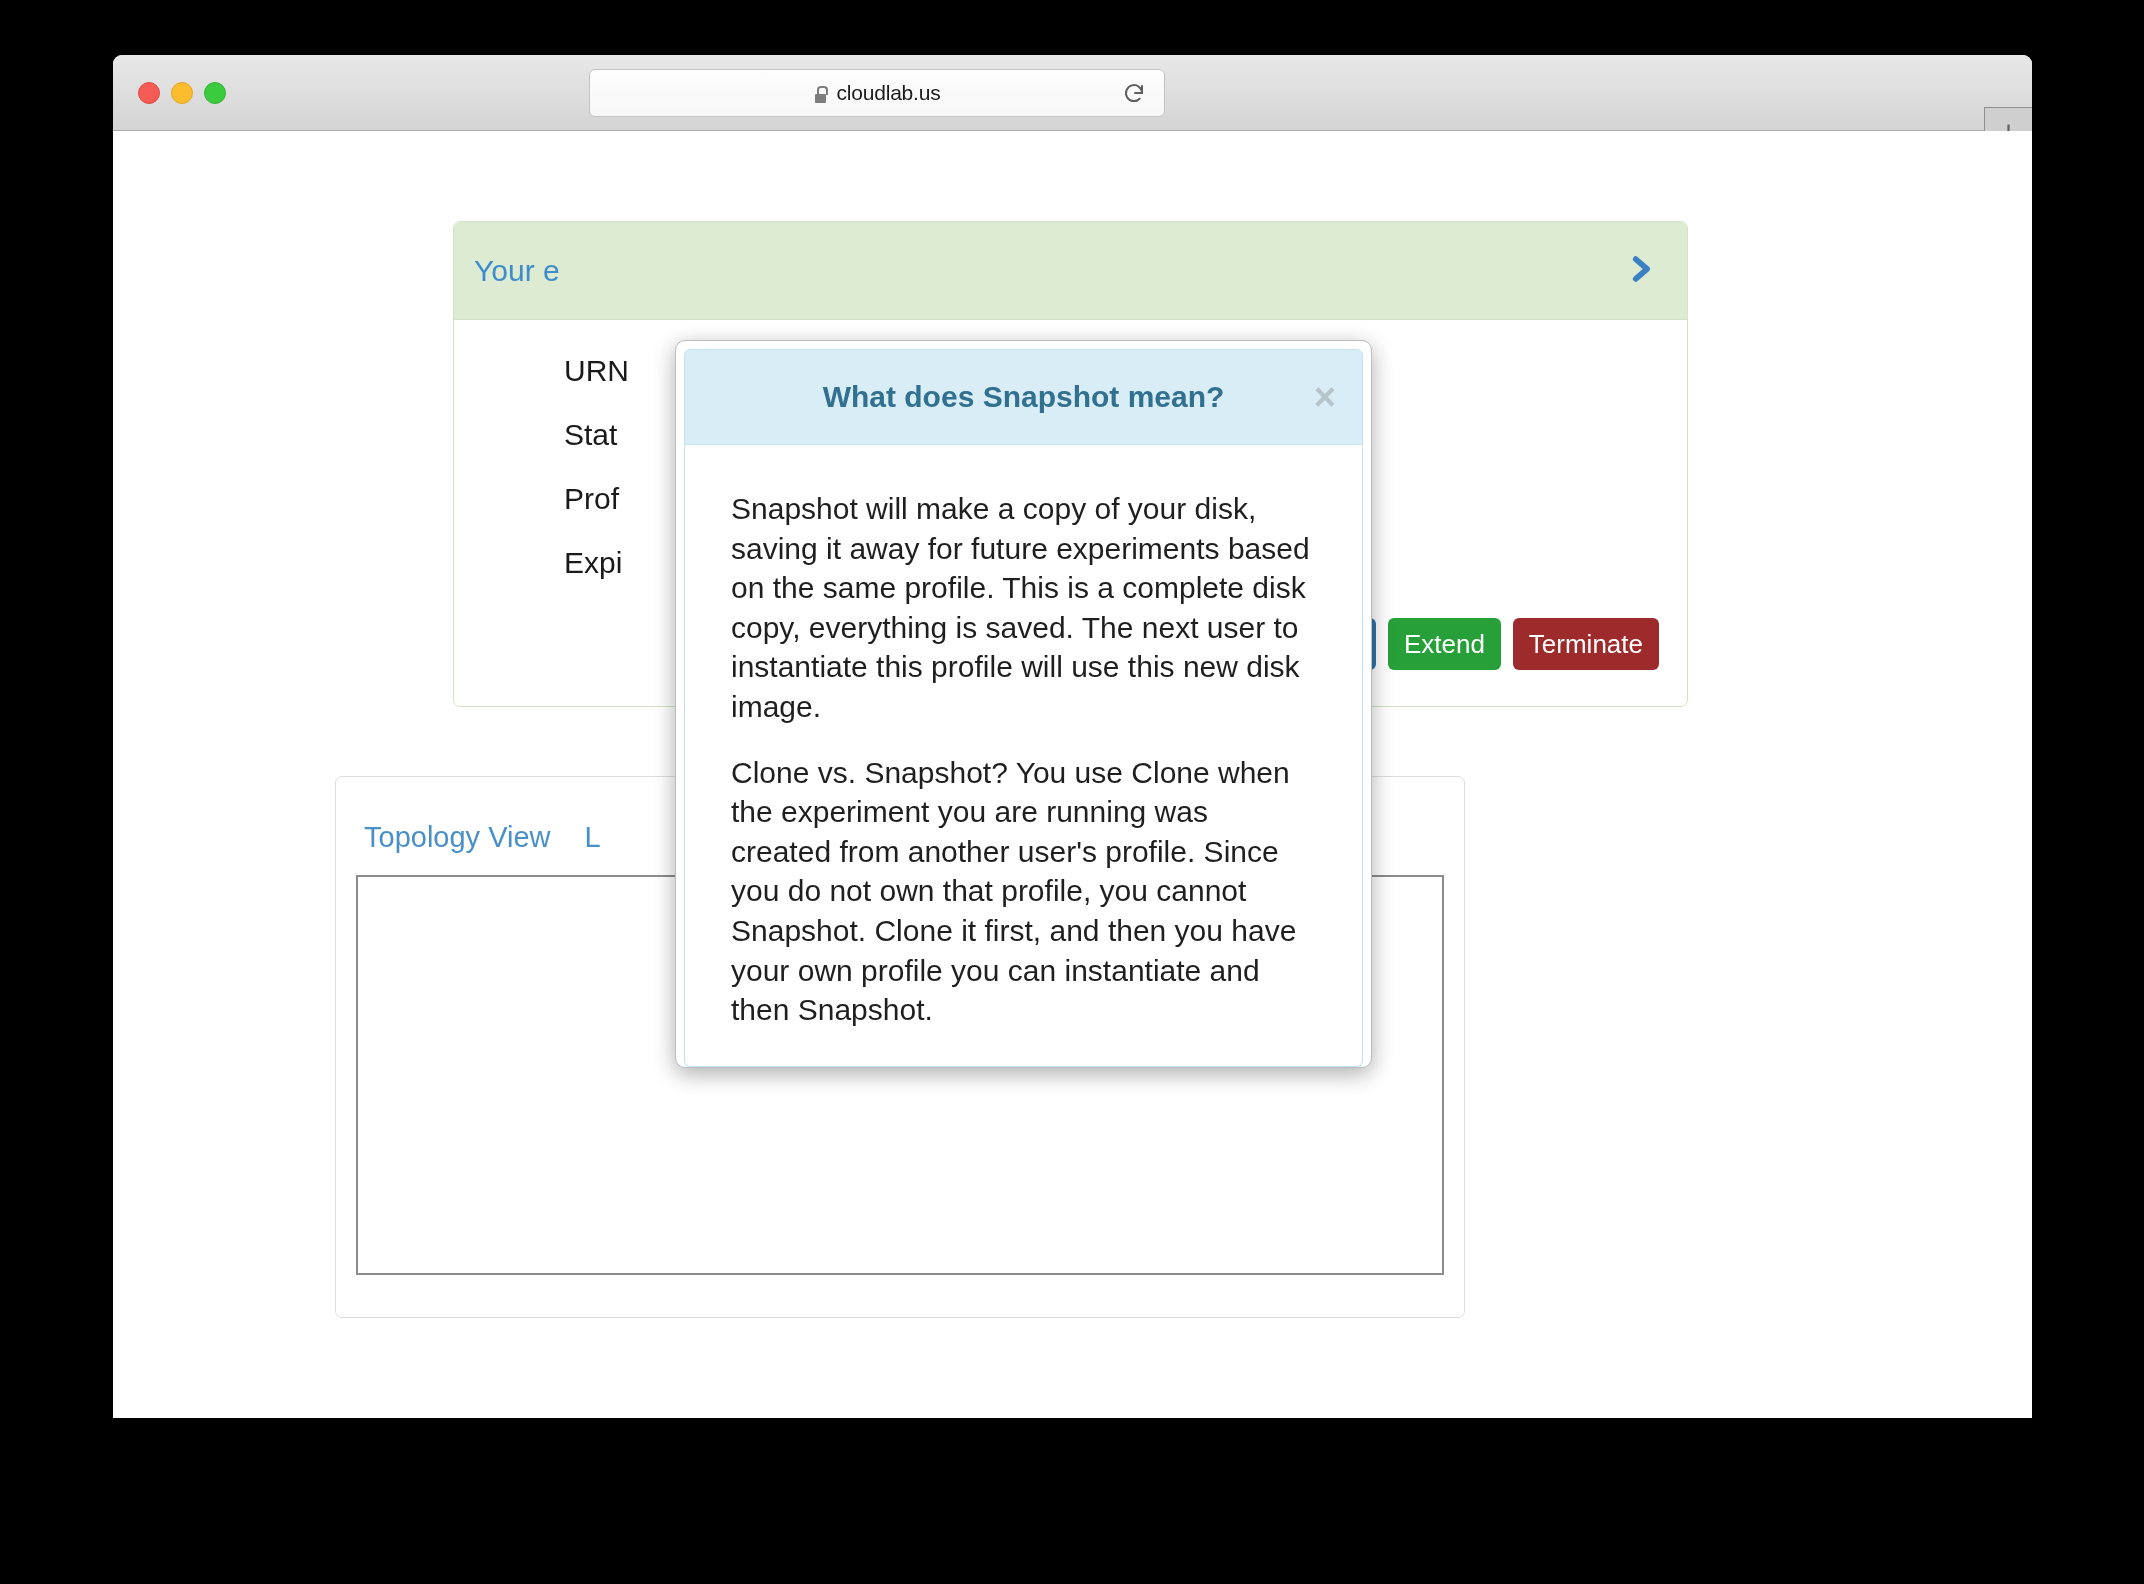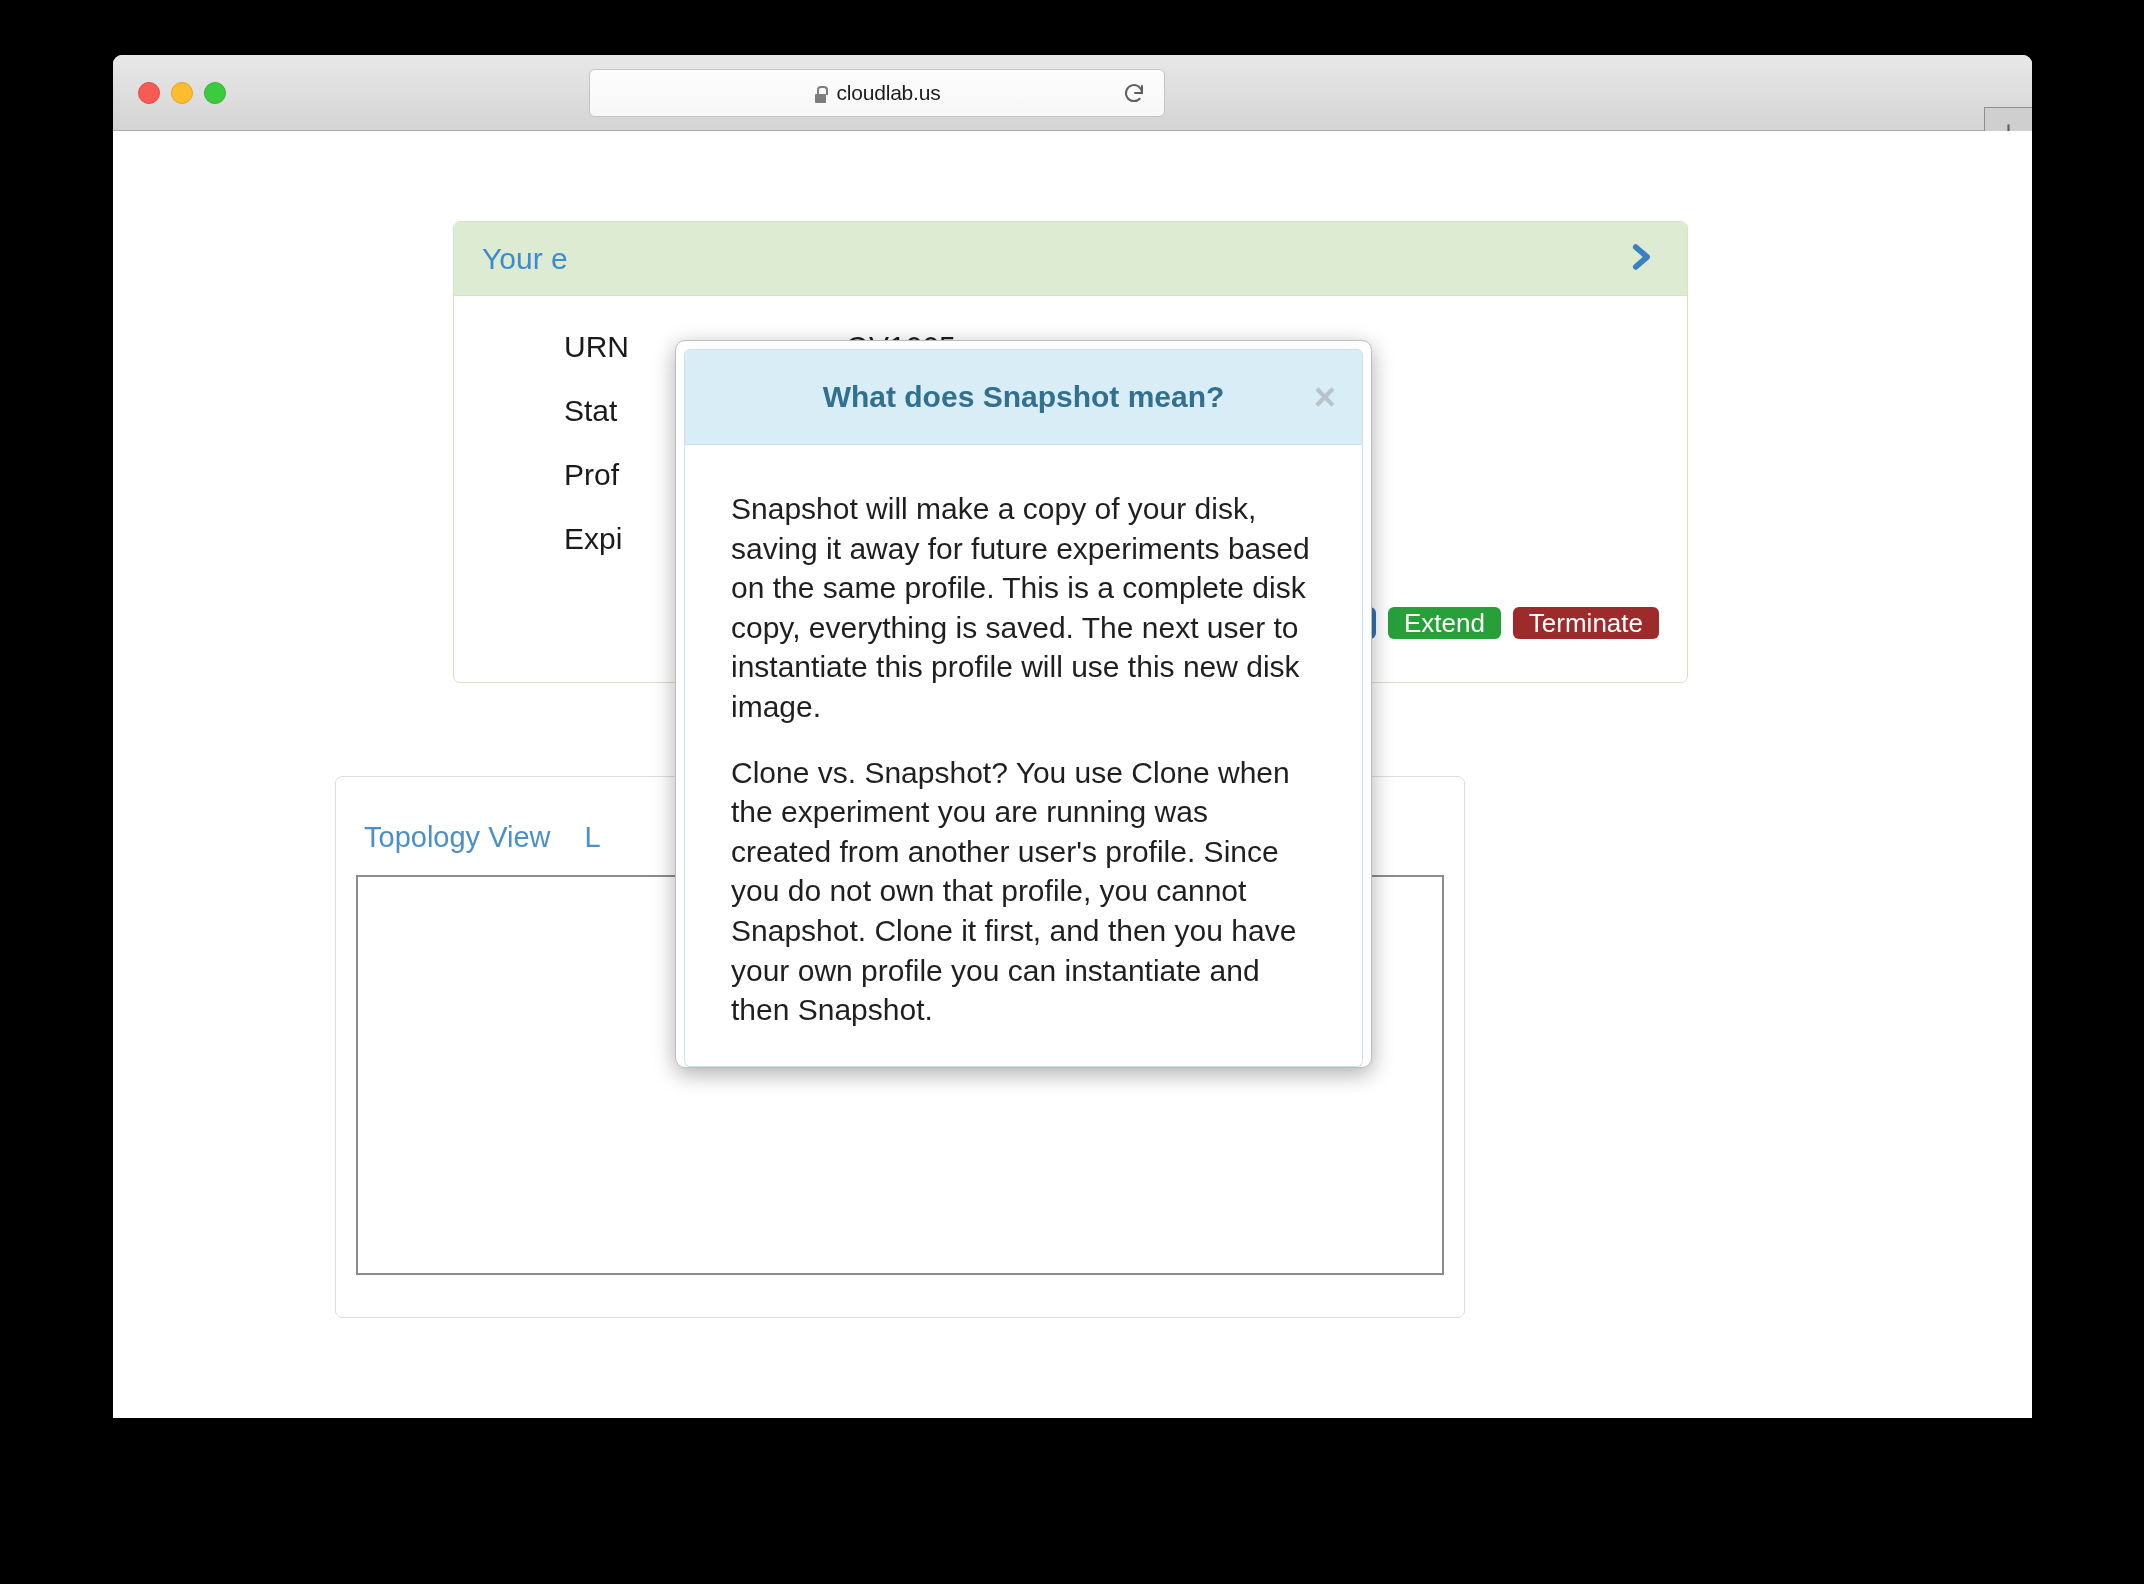--- a/index.html
+++ b/index.html
@@ -124,43 +124,43 @@
   .panel {
     position: absolute;
     left: 340px; top: 90px;
     width: 1235px;
     border: 1px solid #d3e3c6;
     border-radius: 7px;
     background: #ffffff;
     overflow: hidden;
   }
   .panel-head {
-    height: 74px;
+    height: 98px;
     background: #dcebd2;
     border-bottom: 1px solid #d3e3c6;
     display: flex; align-items: center;
-    padding: 0 28px;
+    padding: 0 20px;
     position: relative;
   }
   .panel-head-title { font-size: 30px; color: #3e8ccc; }
   .chevron-right {
     position: absolute; right: 30px; top: 50%;
     transform: translateY(-50%);
     color: #3c80c4;
   }
   .panel-body { padding: 34px 0 40px 0; position: relative; height: 386px; }
   .row { display: flex; align-items: baseline; padding: 0 0 0 110px; height: 64px; }
   .row-label { font-size: 30px; color: #1a1a1a; width: 230px; }
   .row-value { font-size: 30px; color: #1a1a1a; }
   .btn-row {
     position: absolute; right: 28px; bottom: 36px;
     display: flex; align-items: center; gap: 12px;
   }
   .act-btn {
-    height: 32px; padding: 0 16px;
+    height: 52px; padding: 0 16px;
     border-radius: 6px; border: none;
     font-size: 26px; color: #ffffff;
     display: flex; align-items: center;
   }
   .act-btn.snapshot  { background: #3174ac; }
   .act-btn.extend    { background: #28a03a; }
   .act-btn.terminate { background: #9d2b2b; }
   .teal-arrow { color:#3e8f9c; font-size: 40px; font-weight: bold; margin-right: 4px; }
 
   .tabs-panel {

